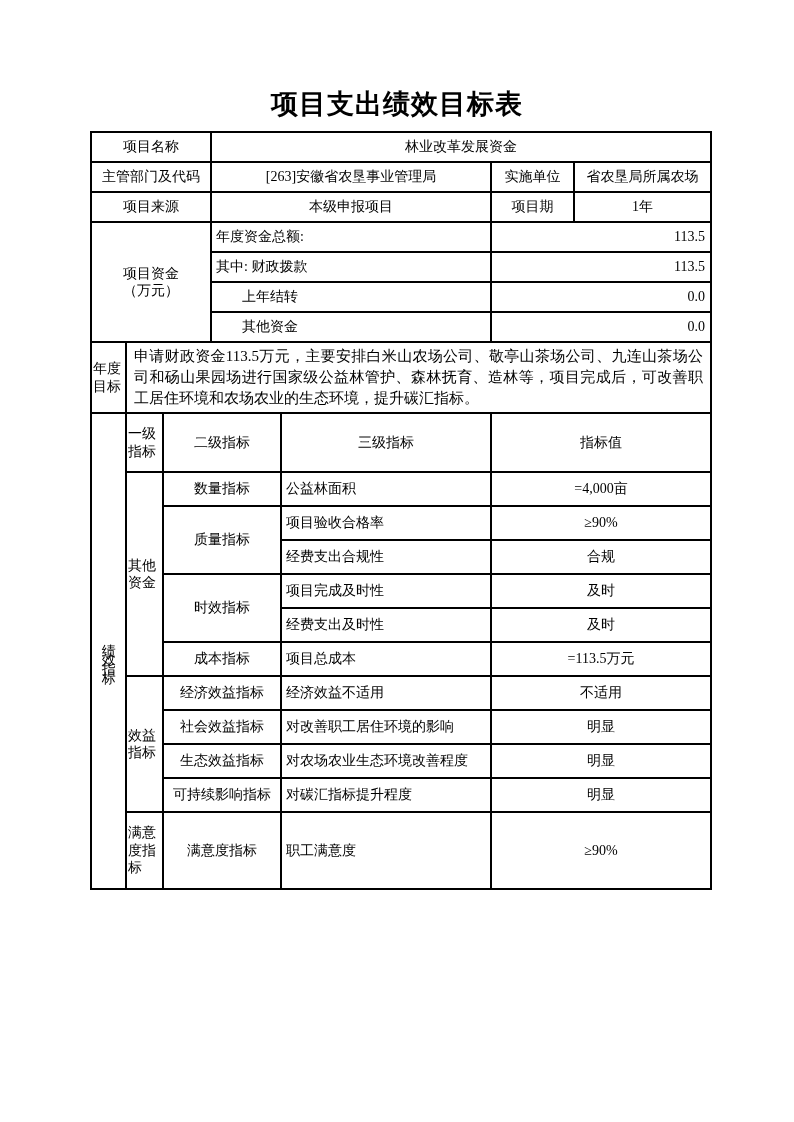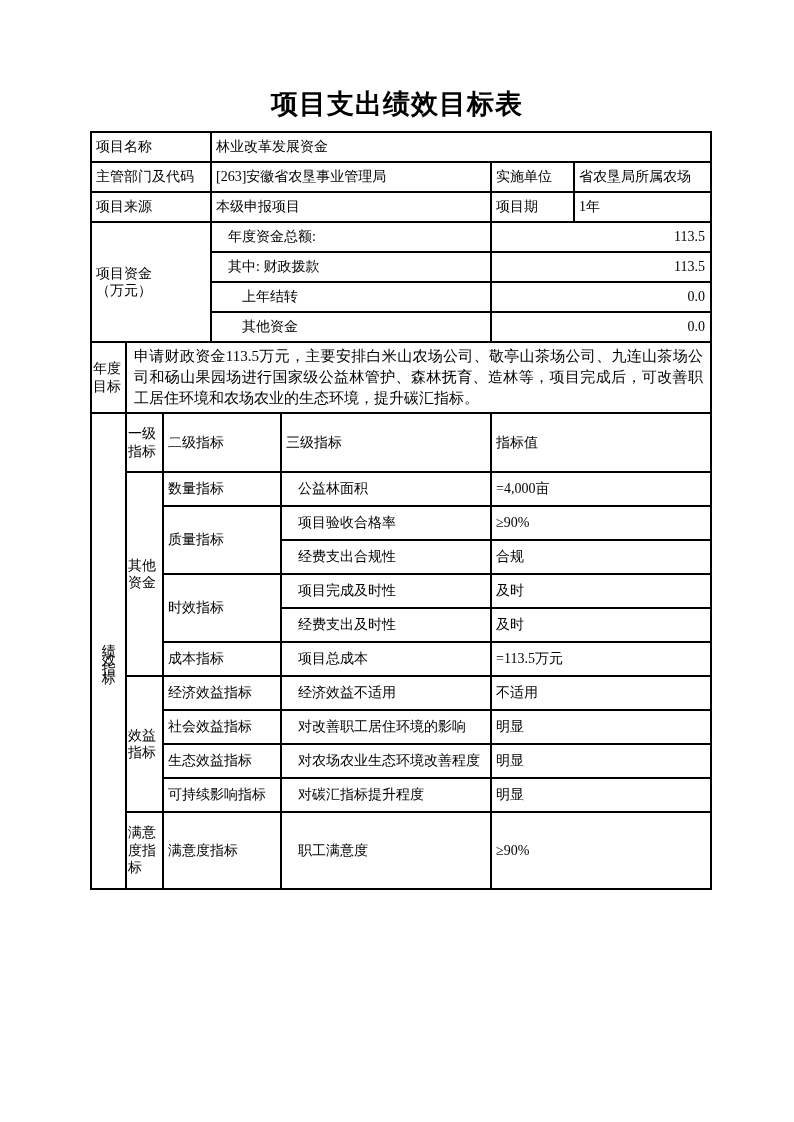--- a/index.html
+++ b/index.html
@@ -32,26 +32,26 @@
     font-size:14px;
     vertical-align:middle;
     padding:1px 4px;
     overflow:hidden;
     line-height:1.25;
   }
   .h30 { height:30px; }
   .h58 { height:58px; }
   .h34 { height:34px; }
   .h53 { height:53px; }
-  .c { }
-  .l { text-align:left; padding-left:16px; }
+  .c { text-align:center; }
+  .l { text-align:left; padding-left:4px; }
   .r { text-align:right; padding-right:5px; }
   .indent { padding-left:30px; }
   .tight { padding:11px 1px; text-align:left; word-break:break-all; }
-  .pre { white-space:pre-line; }
+  .pre { white-space:pre-line; text-align:center; }
   .goal {
     text-align:justify;
     padding:3px 7px;
     font-size:15px;
     line-height:1.4;
     vertical-align:top;
   }
   .side-cell { padding:0; text-align:center; vertical-align:middle; }
   .vtext {
     writing-mode:vertical-lr;

